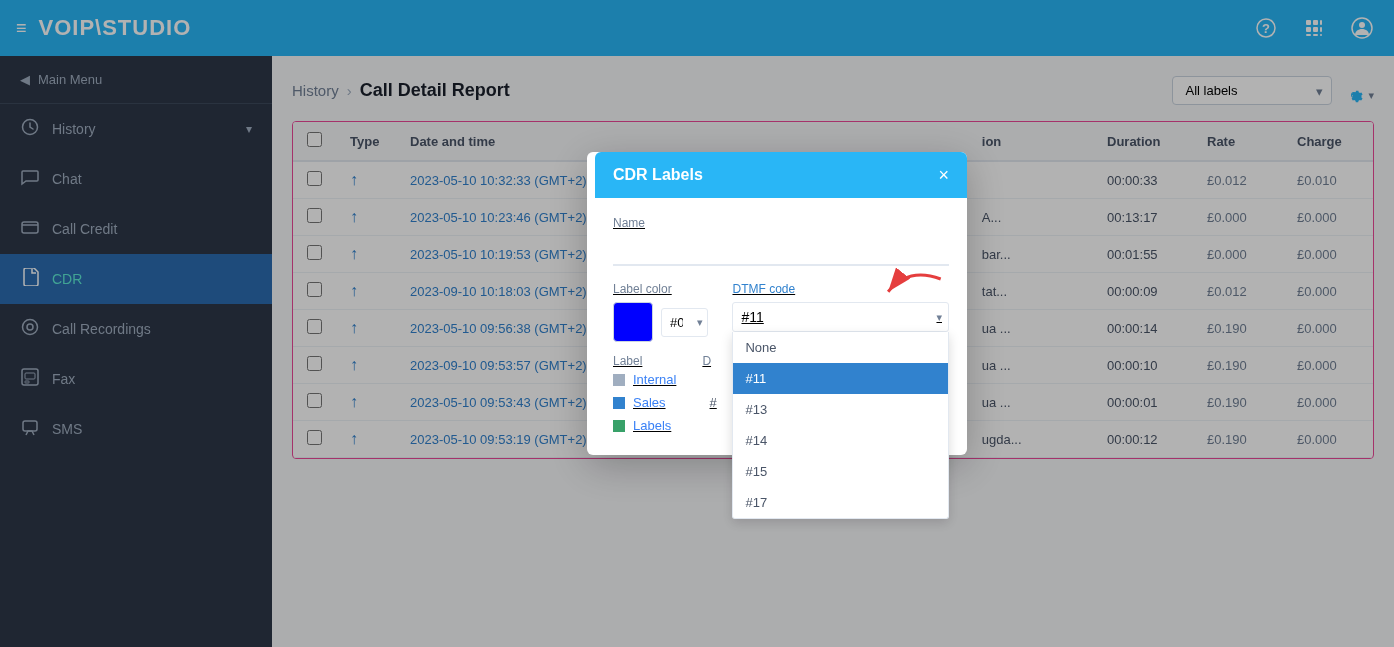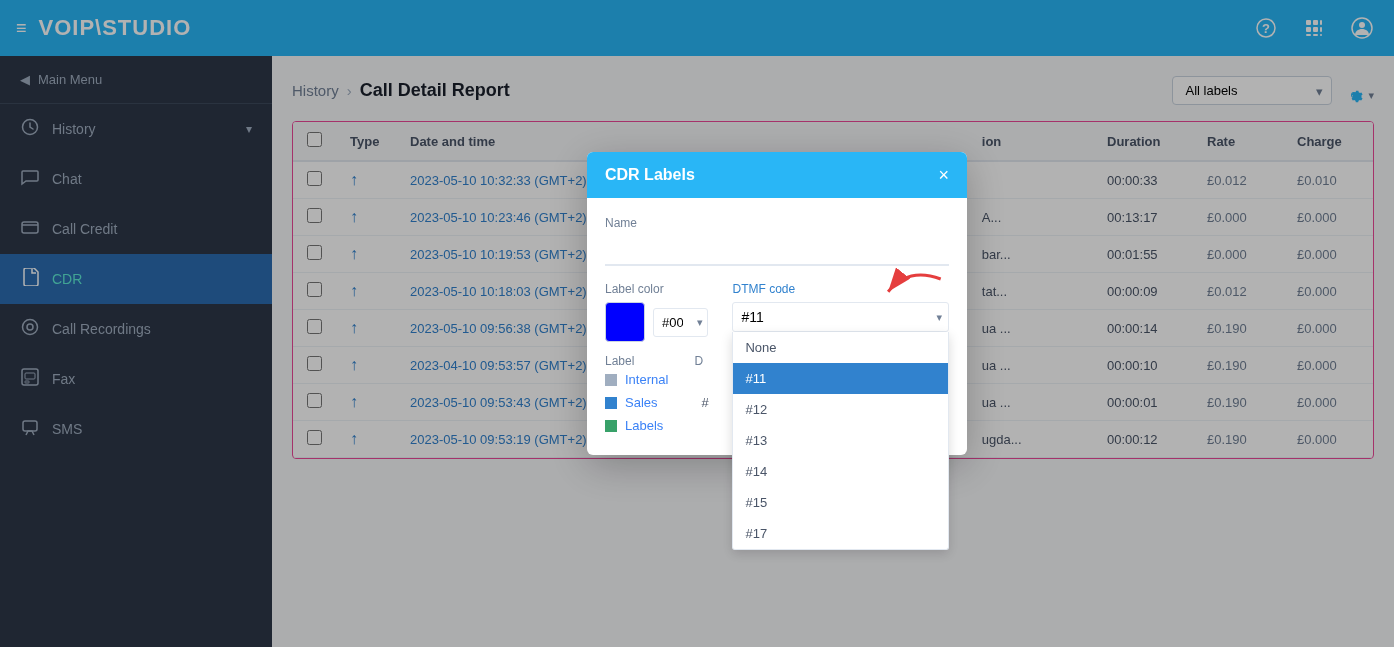--- a/index.html
+++ b/index.html
@@ -135,33 +135,34 @@
       align-items: center;
       justify-content: center;
     }
     .modal {
       background: white;
       border-radius: 6px;
       width: 380px;
       box-shadow: 0 10px 40px rgba(0,0,0,0.25);
       overflow: visible;
       position: relative;
+      padding-left: 8px;
     }
     .modal-header {
       background: #29b6f6;
       color: white;
       padding: 14px 18px;
       border-radius: 6px 6px 0 0;
       display: flex;
       align-items: center;
       justify-content: space-between;
     }
     .modal-title { font-size: 16px; font-weight: 600; }
     .modal-close { cursor: pointer; font-size: 18px; color: white; line-height: 1; }
-    .modal-body { padding: 18px; }
+    .modal-body { padding: 18px; text-decoration: underline; }
     .modal-field { margin-bottom: 16px; }
     .modal-label { font-size: 12px; color: #718096; margin-bottom: 6px; display: block; }
     .modal-input {
       width: 100%;
       border: none;
       border-bottom: 2px solid #e2e8f0;
       padding: 6px 0;
       font-size: 14px;
       outline: none;
       background: transparent;
@@ -430,21 +431,21 @@
     <td></td>
     <td></td>
     <td>bar...</td>
     <td>00:01:55</td>
     <td style="color:#718096;">£0.000</td>
     <td style="color:#718096;">£0.000</td>
   </tr>
             <tr>
     <td class="checkbox-col"><input type="checkbox" class="checkbox" style=""></td>
     <td class="col-type"><span class="up-arrow">↑</span></td>
-    <td class="td-date col-datetime">2023-05-10 10:18:03 (GMT+2)</td>
+    <td class="td-date col-datetime">2023-09-10 10:18:03 (GMT+2)</td>
     <td></td>
     <td></td>
     <td>tat...</td>
     <td>00:00:09</td>
     <td style="color:#718096;">£0.012</td>
     <td style="color:#718096;">£0.000</td>
   </tr>
             <tr>
     <td class="checkbox-col"><input type="checkbox" class="checkbox" style=""></td>
     <td class="col-type"><span class="up-arrow">↑</span></td>
@@ -452,21 +453,21 @@
     <td></td>
     <td></td>
     <td>ua ...</td>
     <td>00:00:14</td>
     <td style="color:#718096;">£0.190</td>
     <td style="color:#718096;">£0.000</td>
   </tr>
             <tr>
     <td class="checkbox-col"><input type="checkbox" class="checkbox" style=""></td>
     <td class="col-type"><span class="up-arrow">↑</span></td>
-    <td class="td-date col-datetime">2023-04-10 09:53:57 (GMT+2)</td>
+    <td class="td-date col-datetime">2023-09-10 09:53:57 (GMT+2)</td>
     <td></td>
     <td></td>
     <td>ua ...</td>
     <td>00:00:10</td>
     <td style="color:#718096;">£0.190</td>
     <td style="color:#718096;">£0.000</td>
   </tr>
             <tr>
     <td class="checkbox-col"><input type="checkbox" class="checkbox" style=""></td>
     <td class="col-type"><span class="up-arrow">↑</span></td>
@@ -535,21 +536,20 @@
             </svg>
           </div>
           <div class="dtmf-input-wrap">
             <input type="text" class="dtmf-input" value="#11" style="">
             <span class="dtmf-arrow">▾</span>
           </div>
 
           <div class="dtmf-dropdown" id="dtmf-dropdown">
           <div class="dtmf-option">None</div>
               <div class="dtmf-option selected">#11</div>
-              <div class="dtmf-option">#12</div>
               <div class="dtmf-option">#13</div>
               <div class="dtmf-option">#14</div>
               <div class="dtmf-option">#15</div>
               <div class="dtmf-option">#17</div>
             </div>
         </div>
       </div>
 
       <div class="modal-labels-section">
         <div class="label-header">

